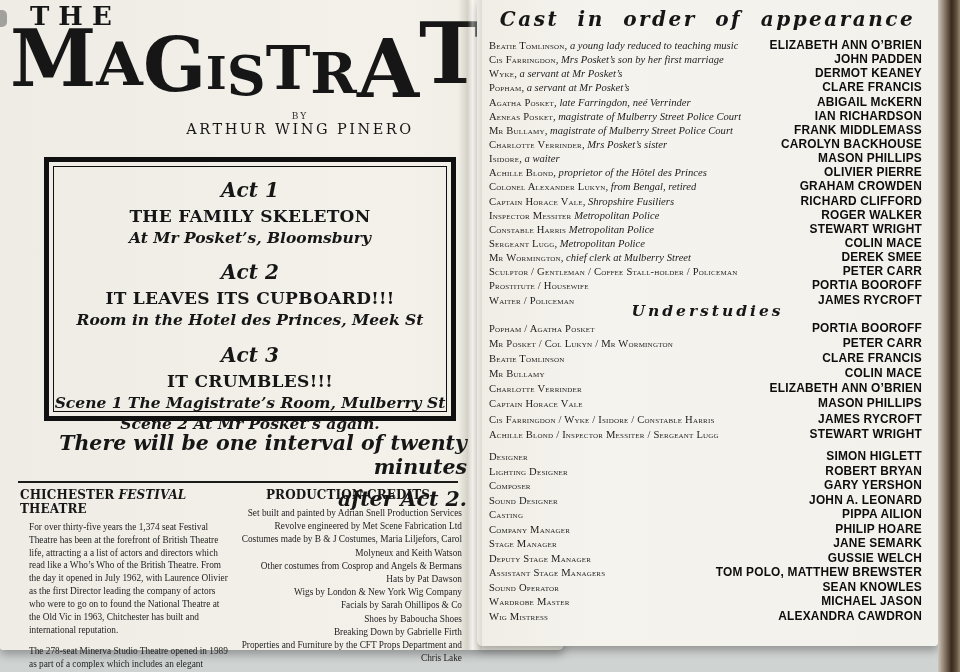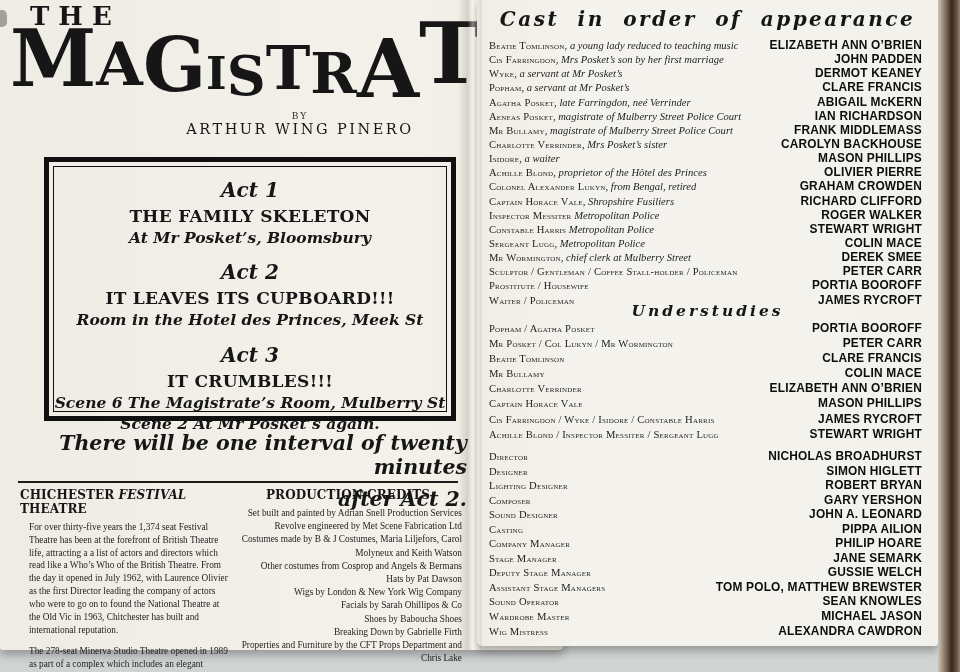--- a/index.html
+++ b/index.html
@@ -113,21 +113,21 @@
             <div class="act-scene">At Mr Posket’s, Bloomsbury</div>
           </div>
           <div class="act-group">
             <div class="act-label">Act 2</div>
             <div class="act-title">IT LEAVES ITS CUPBOARD!!!</div>
             <div class="act-scene">Room in the Hotel des Princes, Meek St</div>
           </div>
           <div class="act-group">
             <div class="act-label">Act 3</div>
             <div class="act-title">IT CRUMBLES!!!</div>
-            <div class="act-scene">Scene 6 The Magistrate’s Room, Mulberry St</div>
+            <div class="act-scene">Scene 1 The Magistrate’s Room, Mulberry St</div>
             <div class="act-scene">Scene 2 At Mr Posket’s again.</div>
           </div>
         </div>
     </div>
 
     <div class="interval">
       <div>There will be one interval of twenty minutes</div>
       <div class="l2">after Act 2.</div>
     </div>
 
@@ -269,24 +269,20 @@
           <span class="rolecell"><span class="role">Cis Farringdon / Wyke / Isidore / Constable Harris</span></span>
           <span class="actor">JAMES RYCROFT</span>
         </div>
         <div class="u-row">
           <span class="rolecell"><span class="role">Achille Blond / Inspector Messiter / Sergeant Lugg</span></span>
           <span class="actor">STEWART WRIGHT</span>
         </div>
       </div>
     <div class="staff-list" id="staff-list">
         <div class="s-row">
-          <span class="rolecell"><span class="role">Director</span></span>
-          <span class="actor">NICHOLAS BROADHURST</span>
-        </div>
-        <div class="s-row">
           <span class="rolecell"><span class="role">Designer</span></span>
           <span class="actor">SIMON HIGLETT</span>
         </div>
         <div class="s-row">
           <span class="rolecell"><span class="role">Lighting Designer</span></span>
           <span class="actor">ROBERT BRYAN</span>
         </div>
         <div class="s-row">
           <span class="rolecell"><span class="role">Composer</span></span>
           <span class="actor">GARY YERSHON</span>

